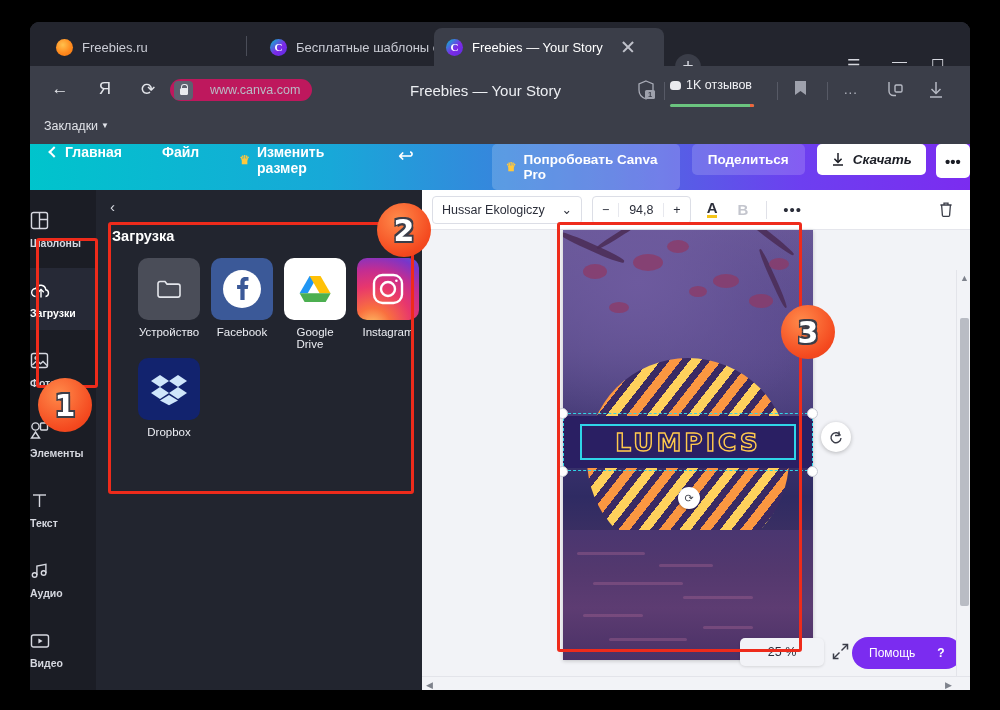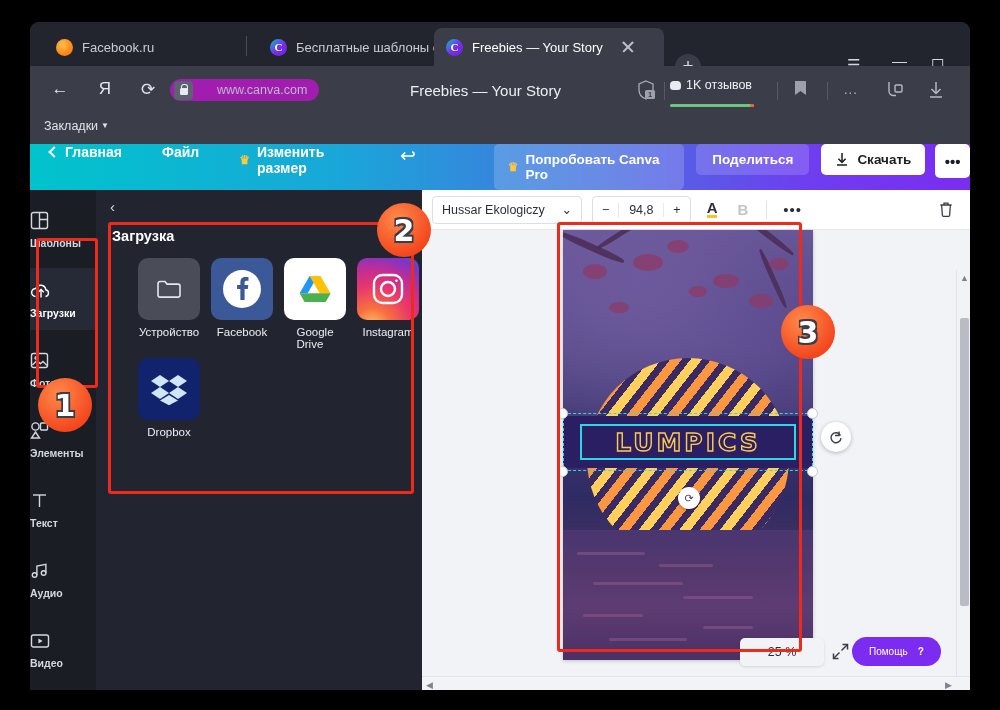--- a/index.html
+++ b/index.html
@@ -41,21 +41,21 @@
     background:#3a3d48; color:#d7d9e0; font-size:19px; line-height:24px; text-align:center;
   }
   .wctl { position:absolute; top:34px; color:#d5d7de; font-size:15px; }
 
   
   .navbar { position:absolute; left:0; top:44px; width:940px; height:46px; background:#3b3e49; }
   .nav-ico { position:absolute; top:9px; width:28px; height:28px; color:#e3e5ea;
              display:flex; align-items:center; justify-content:center; font-size:17px; }
   .urlbox {
     position:absolute; left:140px; top:13px; height:22px; border-radius:11px;
-    background:#a21caf; display:flex; align-items:center; padding:0 12px 0 4px; gap:24px;
+    background:#be185d; display:flex; align-items:center; padding:0 12px 0 4px; gap:17px;
   }
   .lockpill { width:19px; height:19px; border-radius:4px; background:#5d6170;
               display:flex; align-items:center; justify-content:center; }
   .lock-g { width:8px; height:7px; border-radius:1.5px; background:#e9ebf0; position:relative; margin-top:2px;}
   .lock-g:before { content:""; position:absolute; left:1.6px; top:-4px; width:4.8px; height:5px;
                    border:1.6px solid #e9ebf0; border-bottom:none; border-radius:3px 3px 0 0; }
   .urltext { font-size:12.5px; color:#b9bcc6; }
   .pagetitle { position:absolute; left:380px; top:16px; font-size:15px; color:#eceef2; }
 
   .rt-ico { position:absolute; top:14px; color:#b7bac4; }
@@ -169,22 +169,22 @@
   .rotbtn { position:absolute; left:411px; top:404px; width:30px; height:30px; border-radius:50%;
             background:#fff; box-shadow:0 1px 4px rgba(0,0,0,.25); color:#3a3d48; font-size:14px;
             display:flex; align-items:center; justify-content:center; }
   .flipbtn { position:absolute; left:256px; top:470px; width:22px; height:22px; border-radius:50%;
              background:#fff; color:#3a3d48; font-size:11px; display:flex; align-items:center; justify-content:center;
              box-shadow:0 1px 3px rgba(0,0,0,.3);}
   .zoombadge { position:absolute; left:318px; top:408px; width:84px; height:28px; border-radius:5px;
                background:#f2f3f7; color:#2b2e3a; font-size:12.5px; display:flex; align-items:center;
                justify-content:center; box-shadow:0 1px 3px rgba(0,0,0,.12); }
   .expand { position:absolute; left:410px; top:413px; color:#3a3d48; font-size:14px; }
-  .help { position:absolute; left:430px; top:407px; background:#7b2cf0; color:#fff; font-size:10px;
-          padding:9px 17px; border-radius:18px; display:flex; gap:10px; align-items:center; }
+  .help { position:absolute; left:430px; top:407px; background:#7b2cf0; color:#fff; font-size:12px;
+          padding:9px 17px; border-radius:18px; display:flex; gap:22px; align-items:center; }
 
   
   .vsb { position:absolute; right:0; top:40px; width:14px; height:446px; background:#f2f3f7; border-left:1px solid #e3e4ea;}
   .vsb-thumb { position:absolute; left:3px; top:48px; width:9px; height:288px; background:#b9bcc4; border-radius:2px; }
   .hsb { position:absolute; left:0; bottom:0; width:548px; height:14px; background:#f2f3f7; border-top:1px solid #e3e4ea;}
   .sb-arrow { position:absolute; color:#7e828c; font-size:9px; }
 
   
   .anno-rect { position:absolute; border:3px solid #ee2b1b; border-radius:3px; pointer-events:none; }
   .anno-num {
@@ -198,21 +198,21 @@
 </head>
 <body>
 
 <div class="frame">
 
   <div class="browser">
 
     <div class="tabstrip">
       <div class="tab" style="left:14px; width:190px;">
         <span class="tab-fav fav-orange"></span>
-        <span class="tab-title">Facebook.ru</span>
+        <span class="tab-title">Freebies.ru</span>
       </div>
       <div class="tab-sep" style="left:216px;"></div>
       <div class="tab" style="left:228px; width:190px;">
         <span class="tab-fav fav-canva">C</span>
         <span class="tab-title">Бесплатные шаблоны стор</span>
       </div>
       <div class="tab active" style="left:404px; width:230px;">
         <span class="tab-fav fav-canva">C</span>
         <span class="tab-title">Freebies — Your Story</span>
         <span class="tab-close"></span>
@@ -299,21 +299,21 @@
           <span class="crown">♛</span>
           <span>Изменить размер</span>
         </div>
         <div class="undo" style="margin-left:34px;">↩</div>
 
         <div class="btn-pro" style="margin-left:78px;">
           <span class="crown">♛</span>
           <span>Попробовать Canva Pro</span>
         </div>
         <div class="btn-share" style="margin-left:12px;">Поделиться</div>
-        <div class="btn-dl" style="margin-left:12px;">
+        <div class="btn-dl" style="margin-left:12px;font-style:italic;">
           <svg width="14" height="15" viewBox="0 0 14 15" fill="none" stroke="#1b1d25" stroke-width="1.5">
             <path d="M7 1v9"></path>
               <path d="M3.4 6.8L7 10.4 10.6 6.8"></path>
               <path d="M2 13h10"></path>
           </svg>
           <span>Скачать</span>
         </div>
         <div class="btn-more" style="margin-left:10px;">•••</div>
       </div>
 

